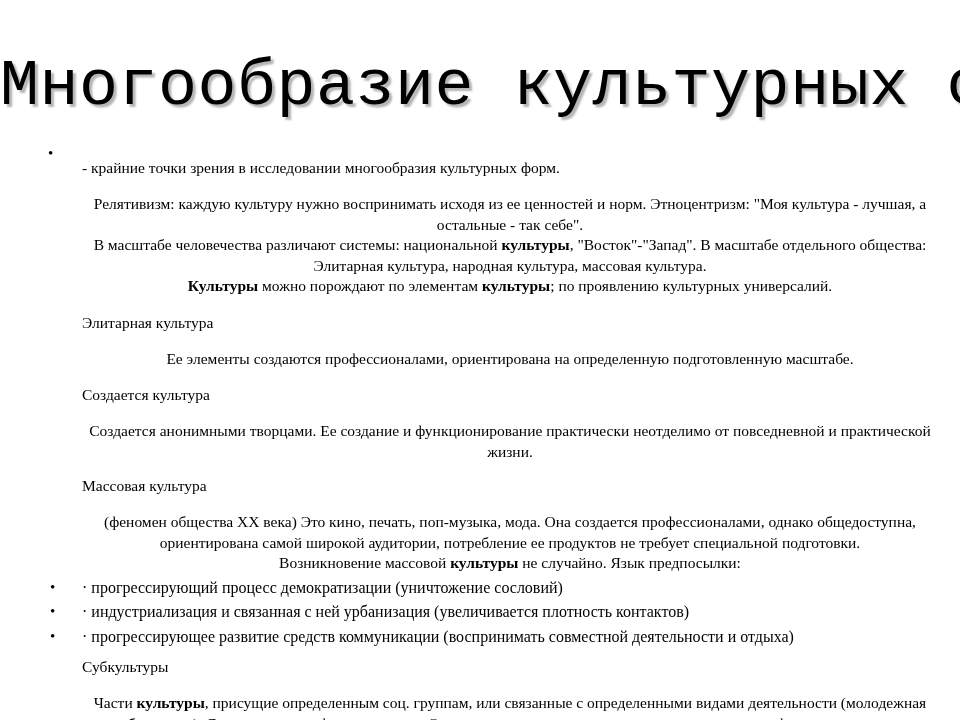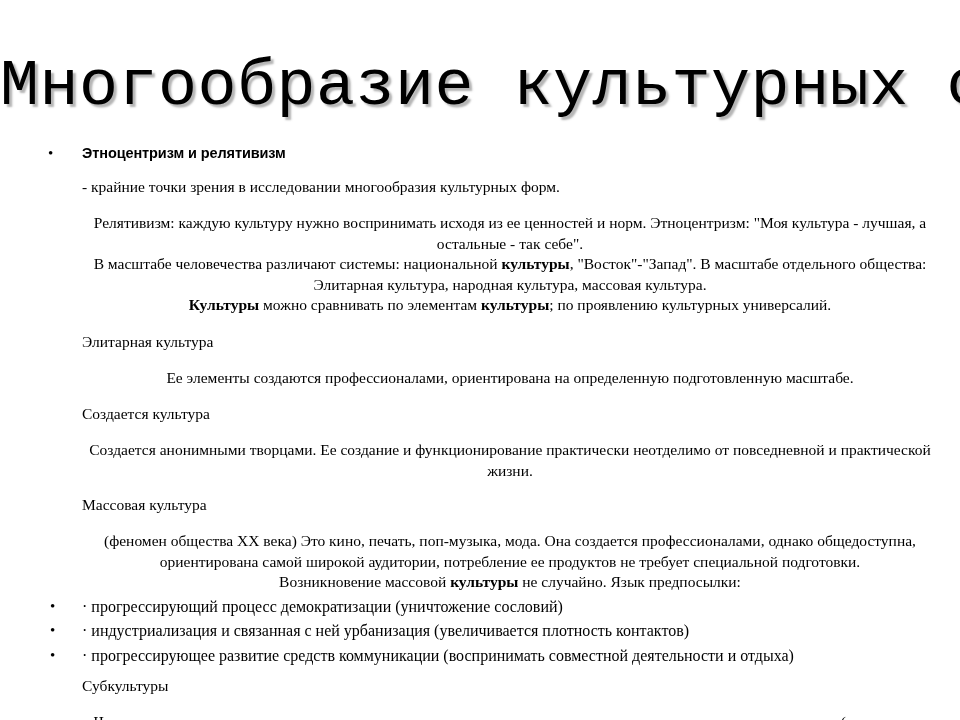--- a/index.html
+++ b/index.html
@@ -108,40 +108,39 @@
 <body>
 
 <div class="slide">
 
   <div class="slide-title">Многообразие культурных форм</div>
 
   <div class="body">
 
     <div class="row">
       <span class="bullet-mark">•</span>
-      <p class="head-sans">Этноцентризм и релятивизм</p>
     </div>
 
     <div class="sp-14"></div>
 
     <div class="row">
       <p class="sub-line">- крайние точки зрения в исследовании многообразия культурных форм.</p>
     </div>
 
     <div class="sp-16"></div>
 
     <div class="row">
       <p class="para">
         <span>Релятивизм: каждую культуру нужно воспринимать исходя из ее ценностей и норм. Этноцентризм: "Моя культура - лучшая, а остальные - так себе".</span>
       </p>
       <p class="para">
         <span>В масштабе человечества различают системы: национальной </span><b>культуры</b><span>, "Восток"-"Запад". В масштабе отдельного общества: Элитарная культура, народная культура, массовая культура.</span>
       </p>
       <p class="para">
-        <b>Культуры</b><span> можно сравнивать по элементам </span><b>культуры</b><span>; по проявлению культурных универсалий.</span>
+        <b>Культуры</b><span> можно порождают по элементам </span><b>культуры</b><span>; по проявлению культурных универсалий.</span>
       </p>
     </div>
 
     <div class="sp-16"></div>
 
     <div class="row">
       <p class="sec-head">Элитарная культура</p>
     </div>
 
     <div class="sp-16"></div>

